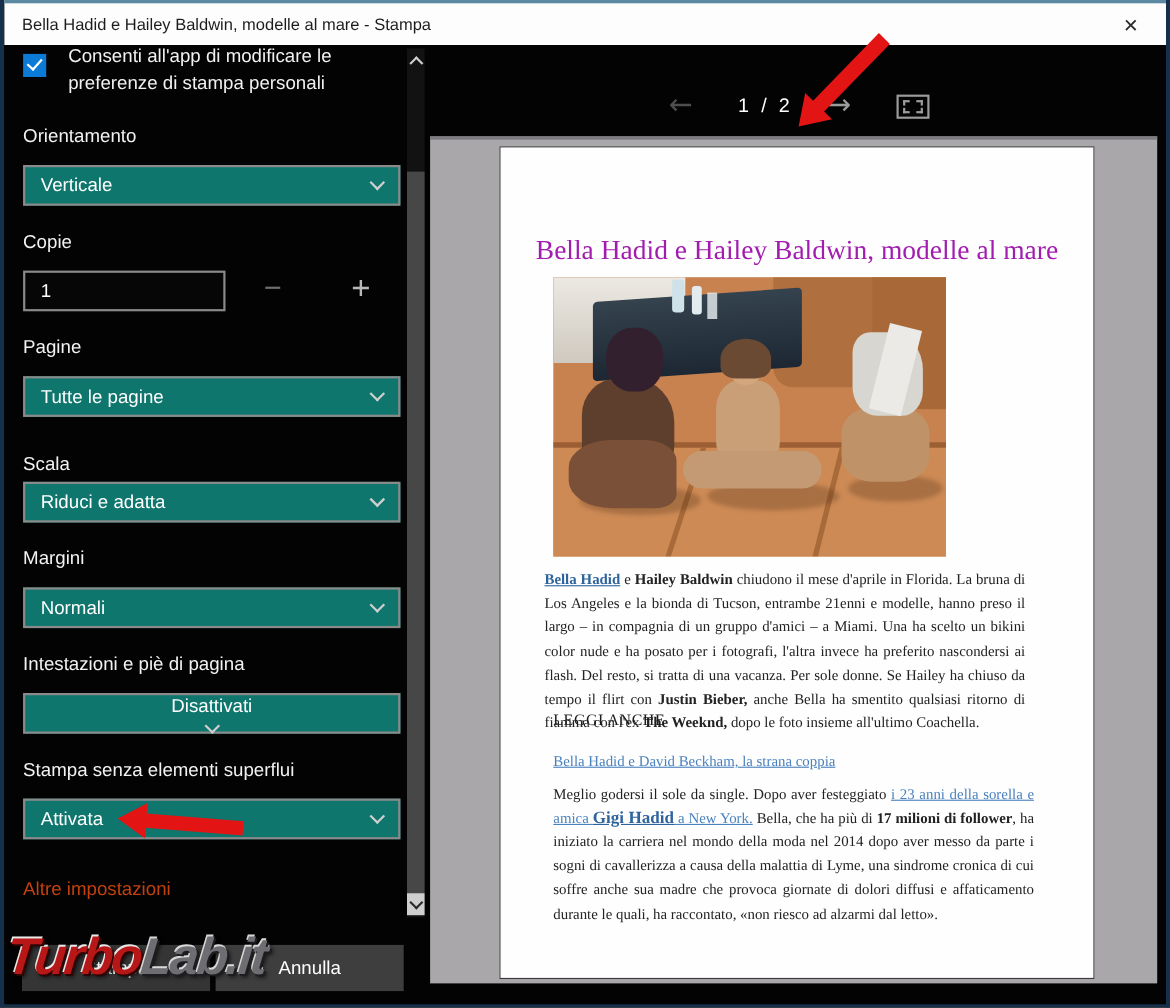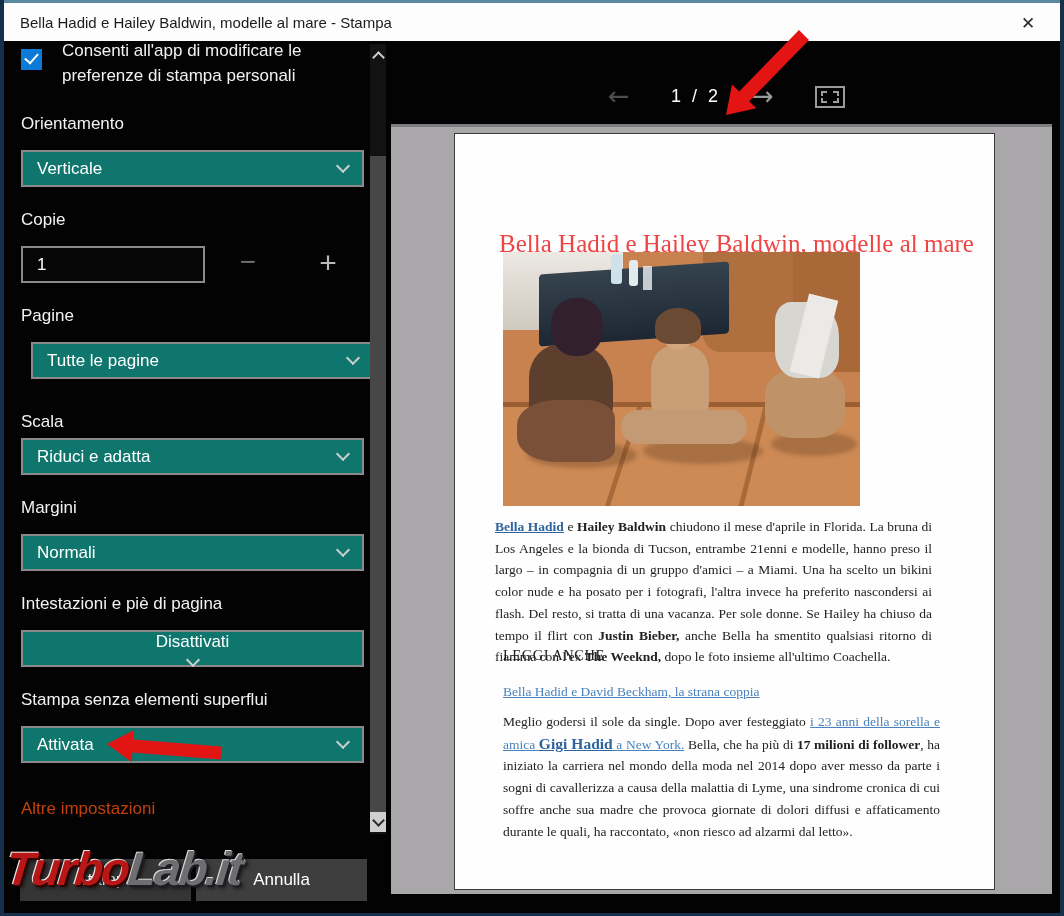--- a/index.html
+++ b/index.html
@@ -51,21 +51,21 @@
   .fit-btn::after { content:""; position:absolute; left:4px; top:3px; right:4px; bottom:3px;
     background:
       linear-gradient(#9b9b9b,#9b9b9b) left top/6px 2px no-repeat, linear-gradient(#9b9b9b,#9b9b9b) left top/2px 5px no-repeat,
       linear-gradient(#9b9b9b,#9b9b9b) right top/6px 2px no-repeat, linear-gradient(#9b9b9b,#9b9b9b) right top/2px 5px no-repeat,
       linear-gradient(#9b9b9b,#9b9b9b) left bottom/6px 2px no-repeat, linear-gradient(#9b9b9b,#9b9b9b) left bottom/2px 5px no-repeat,
       linear-gradient(#9b9b9b,#9b9b9b) right bottom/6px 2px no-repeat, linear-gradient(#9b9b9b,#9b9b9b) right bottom/2px 5px no-repeat; }
 
   
   .canvas { position:absolute; left:387px; top:83px; width:661px; height:770px; background:#a9a7aa; border-top:3px solid #7e7c80; }
   .page { position:absolute; left:63px; top:6px; width:541px; height:757px; background:#fefefe; border:1px solid #3a3a3a; overflow:hidden; }
-  .doc-title { position:absolute; left:12px; top:80px; width:100%; text-align:center; font-family:"Liberation Serif", serif; font-size:25px; color:#ef4444;margin-top:16px; }
+  .doc-title { position:absolute; left:0; top:80px; width:100%; text-align:center; font-family:"Liberation Serif", serif; font-size:25px; color:#a21caf; }
   .doc-body { font-family:"Liberation Serif", serif; color:#222; }
   .p1 { position:absolute; left:40px; top:382px; width:437px; font-size:13.5px; line-height:21.7px; text-align:justify; }
   .read-also { position:absolute; left:48px; top:513px; font-size:14.5px; font-weight:normal; color:#1b1b1b; letter-spacing:.5px; }
   .related-link { position:absolute; left:48px; top:550px; font-size:13.5px; color:#4a82bd; text-decoration:underline; cursor:pointer; }
   .p2 { position:absolute; left:48px; top:577px; width:437px; font-size:13.5px; line-height:21.7px; text-align:justify; }
   .seg-bold { font-weight:bold; }
   .seg-link { color:#4a82bd; text-decoration:underline; }
   .seg-boldlink { font-weight:bold; color:#2e639c; text-decoration:underline; }
   .seg-biglink { font-weight:bold; color:#2e639c; text-decoration:underline; font-size:15.5px; }
 
@@ -131,21 +131,21 @@
       </div>
 
       <div class="field-label" style="top:169px;">Copie</div>
       <div class="copies-input">
         <span>1</span>
       </div>
       <div class="step-btn minus">−</div>
       <div class="step-btn plus">+</div>
 
       <div class="field-label" style="top:265px;">Pagine</div>
-      <div class="dropdown" style="top:301px;margin-left:10px;">
+      <div class="dropdown" style="top:301px;">
         <span class="val">Tutte le pagine</span>
         <span class="chev"></span>
       </div>
 
       <div class="field-label" style="top:371px;">Scala</div>
       <div class="dropdown" style="top:397px;">
         <span class="val">Riduci e adatta</span>
         <span class="chev"></span>
       </div>
 

